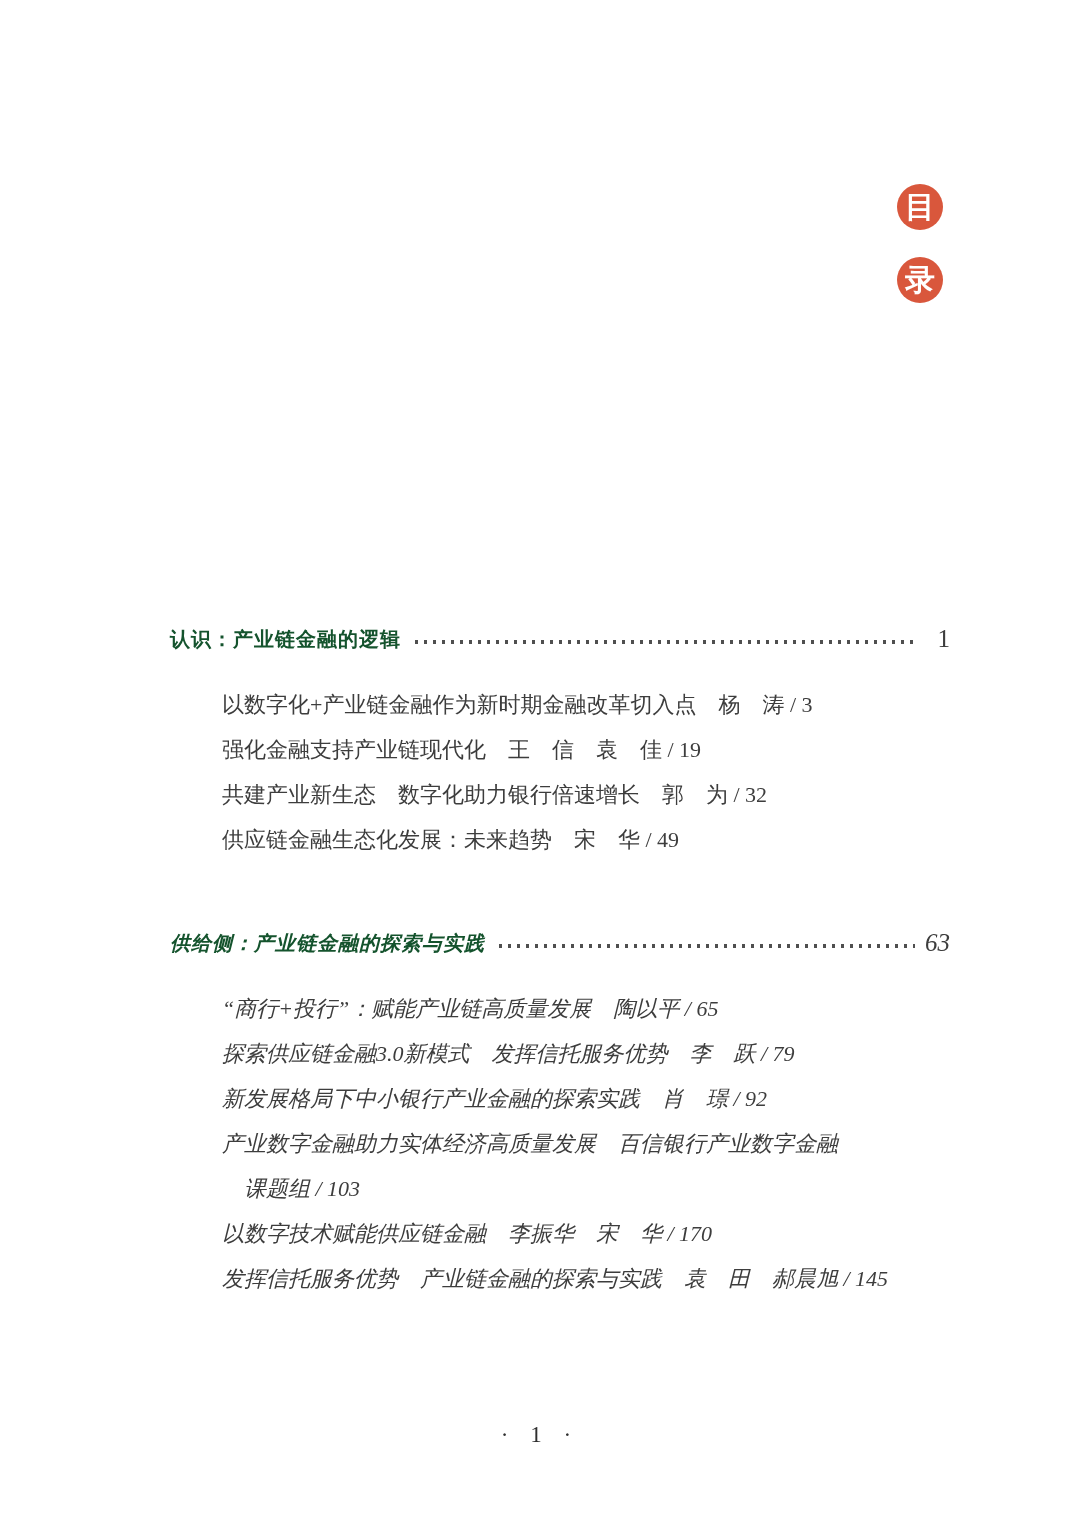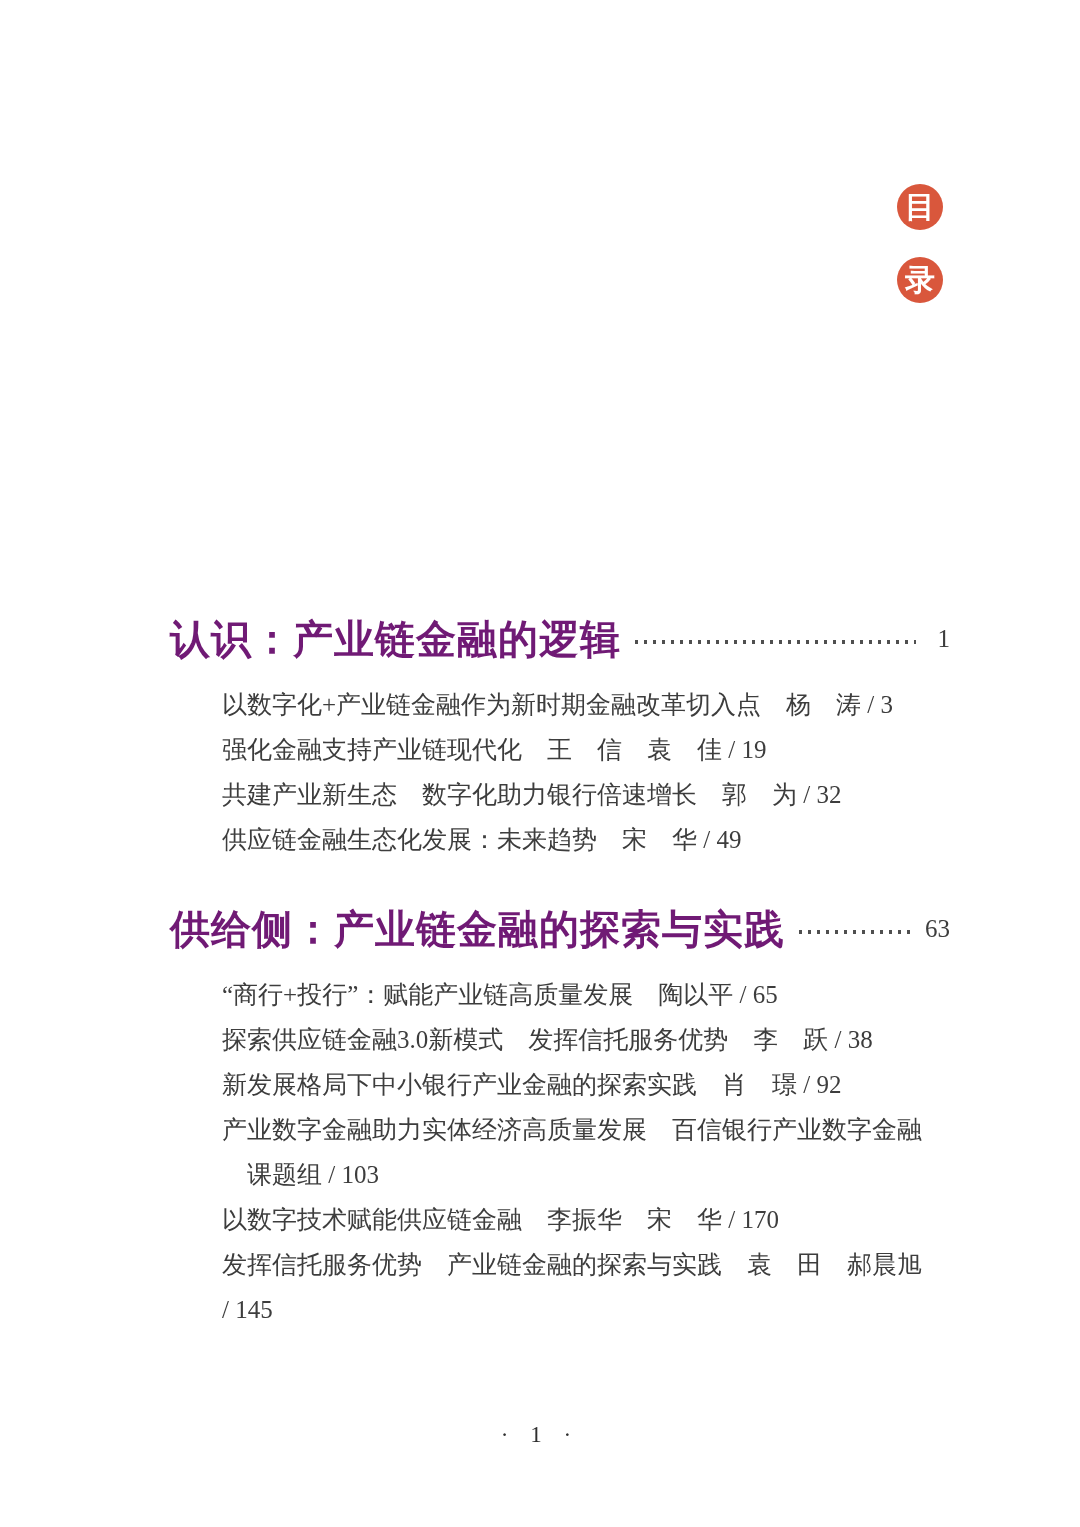--- a/index.html
+++ b/index.html
@@ -28,29 +28,29 @@
     font-size:30px;font-weight:bold;
     font-family:"Liberation Serif","DejaVu Serif",serif;
   }
   
   .content{
     position:absolute;
     left:170px;top:618px;
     width:780px;
   }
   .section{margin:0;}
-  .section + .section{margin-top:46px;}
+  .section + .section{margin-top:60px;font-style:italic;}
   .section-heading{
     display:flex;align-items:center;
     height:42px;
   }
   .section-title{
-    color:#701a75;
+    color:#14532d;
     font-weight:bold;
-    font-size:40px;
+    font-size:20px;
     letter-spacing:1px;
     white-space:nowrap;
   }
   .leader{
     flex:1;
     height:4px;
     margin:6px 10px 0 14px;
     background-image:repeating-linear-gradient(to right,#4f4f4f 0 3px,transparent 3px 9px);
     background-repeat:repeat-x;
     background-position:left center;
@@ -59,21 +59,21 @@
   .section-page{
     font-size:25px;
     color:#3d3d3d;
     min-width:24px;
     text-align:right;
     white-space:nowrap;
   }
   .items{
     margin-top:22px;
     padding-left:52px;
-    font-size:25px;
+    font-size:22px;
     line-height:45px;
   }
   .toc-item{margin:0;}
   .entry-text{white-space:pre-wrap;}
   .entry-page{white-space:nowrap;}
   
   .footer{
     position:absolute;
     left:0;right:0;
     top:1422px;
@@ -131,21 +131,21 @@
         <span class="leader"></span>
         <span class="section-page">63</span>
       </div>
       <div class="items">
         <div class="toc-item">
           <span class="entry-text">“商行+投行”：赋能产业链高质量发展　陶以平</span>
           <span class="entry-page">/ 65</span>
         </div>
         <div class="toc-item">
           <span class="entry-text">探索供应链金融3.0新模式　发挥信托服务优势　李　跃</span>
-          <span class="entry-page">/ 38</span>
+          <span class="entry-page">/ 79</span>
         </div>
         <div class="toc-item">
           <span class="entry-text">新发展格局下中小银行产业金融的探索实践　肖　璟</span>
           <span class="entry-page">/ 92</span>
         </div>
         <div class="toc-item">
           <span class="entry-text">产业数字金融助力实体经济高质量发展　百信银行产业数字金融
 　课题组</span>
           <span class="entry-page">/ 103</span>
         </div>

